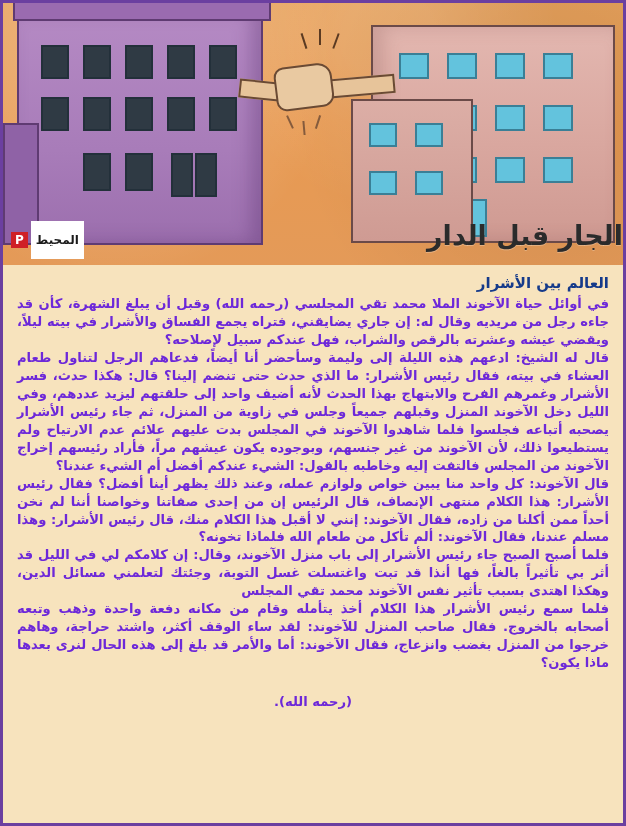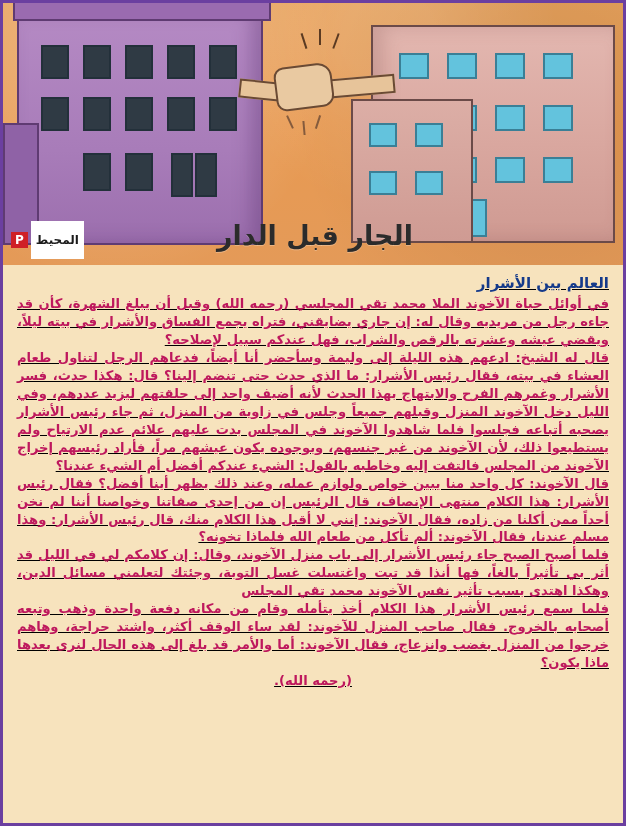--- a/index.html
+++ b/index.html
@@ -129,21 +129,20 @@
     width: 2px;
     height: 14px;
     background: #6b4a34;
     opacity: .8;
   }
   .caption-ar {
     position: absolute;
     left: 4px;
     right: 0;
     bottom: 14px;
-    text-align: center;
     font-family: "DejaVu Sans", sans-serif;
     font-size: 27px;
     font-weight: bold;
     color: #2b2b2b;
     direction: rtl;
     text-shadow: 0 1px 0 rgba(255,255,255,0.25);
   }
   .watermark {
     position: absolute;
     left: 8px;
@@ -171,41 +170,41 @@
     direction: rtl;
   }
 
   
   #article {
     direction: rtl;
     padding: 8px 14px 26px 14px;
     box-sizing: border-box;
     height: 558px;
     overflow: hidden;
-    text-decoration: underline;
   }
   #article-title {
     color: #153a8a;
     font-size: 15px;
     font-weight: bold;
     text-align: right;
     margin: 0 0 2px 0;
     line-height: 1.35;
   }
   .para {
-    color: #be185d;
+    color: #6d28d9;
     font-size: 13.1px;
     line-height: 1.37;
     text-align: justify;
     text-align-last: right;
     margin: 0;
     font-weight: bold;
   }
   .para.last {
     text-align-last: center;
+    margin-top: 21px;
   }
 </style>
 </head>
 <body>
 
 <div id="page">
 
   <div id="illustration">
     <div class="sky-texture"></div>
 

